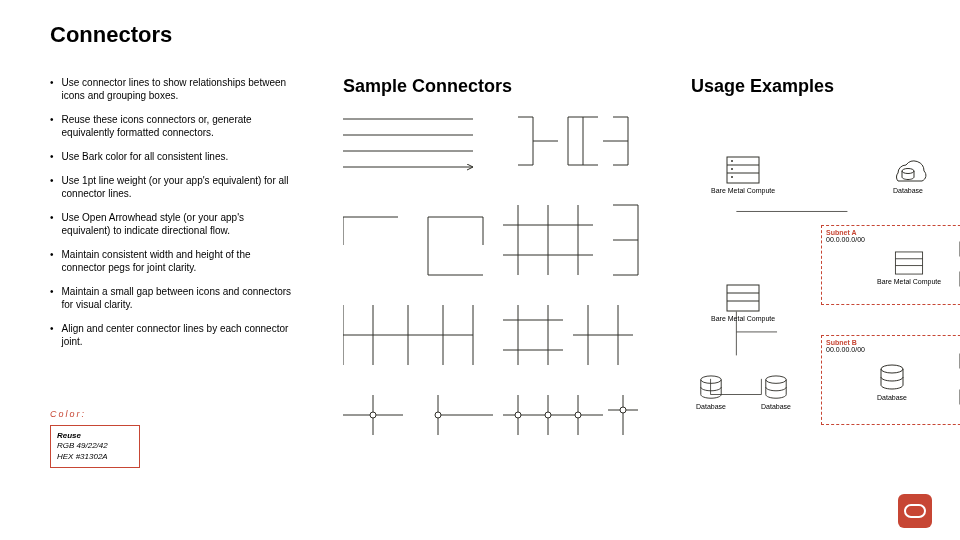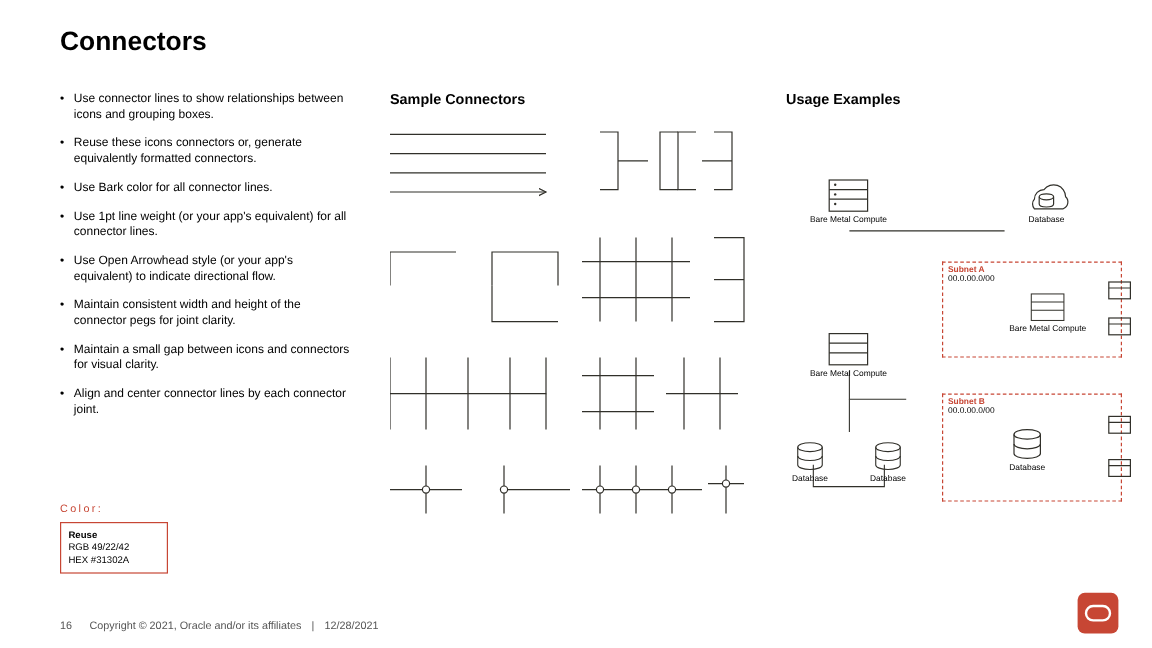--- a/index.html
+++ b/index.html
@@ -1,27 +1,27 @@
 <!DOCTYPE html>
 <html><head>
 <meta charset="utf-8">
 <style>
   * { box-sizing: border-box; margin: 0; padding: 0; }
   html, body { width: 960px; height: 540px; font-family: Arial, Helvetica, sans-serif; background: #fff; color: #000; }
   .slide { position: relative; width: 960px; height: 540px; padding: 22px 50px 0 50px; }
   .title { font-size: 22px; font-weight: bold; }
-  .columns { display: flex; gap: 30px; margin-top: 28px; }
+  .columns { display: flex; gap: 48px; margin-top: 28px; }
   .col-left { width: 245px; }
   .col-mid { width: 300px; }
   .col-right { flex: 1; }
-  .section-head { font-size: 12px; font-weight: bold; margin-bottom: 8px; }
+  .section-head { font-size: 18px; font-weight: bold; margin-bottom: 8px; }
   ul.bullets { list-style: none; }
   ul.bullets li { font-size: 10px; line-height: 1.3; margin-bottom: 11px; display: flex; }
   ul.bullets li::before { content: "•"; color: #000; margin-right: 8px; }
-  .meta-row { position: absolute; left: 50px; bottom: 62px; display: flex; gap: 80px; }
+  .meta-row { position: absolute; left: 50px; bottom: 72px; display: flex; gap: 80px; font-style: italic; }
   .meta-label { color: #C74634; font-size: 9px; letter-spacing: 2px; }
   .color-swatch { margin-top: 6px; width: 90px; border: 1.5px solid #C74634; padding: 5px 6px; font-size: 8px; line-height: 1.3; }
   .color-swatch b { font-size: 8px; }
   .arrow-box { margin-top: 6px; width: 60px; height: 28px; border: 1px solid #666; display: flex; align-items: center; justify-content: center; font-size: 16px; }
   .footer { position: absolute; left: 50px; bottom: 14px; font-size: 9px; color: #555; }
   .footer .sep { margin: 0 6px; }
   .oracle-o { position: absolute; right: 28px; bottom: 12px; width: 34px; height: 34px; background: #C74634; border-radius: 6px; display: flex; align-items: center; justify-content: center; }
   .oracle-o .ring { width: 22px; height: 14px; border: 2.5px solid #fff; border-radius: 8px; }
   svg.sample { width: 300px; height: 340px; }
   svg.sample line, svg.sample polyline, svg.sample path { stroke: #31302A; stroke-width: 1; fill: none; }
@@ -47,21 +47,21 @@
 
     <div class="col-left">
       <ul class="bullets">
         <li>
             <span>Use connector lines to show relationships between icons and grouping boxes.</span>
           </li>
         <li>
             <span>Reuse these icons connectors or, generate equivalently formatted connectors.</span>
           </li>
         <li>
-            <span>Use Bark color for all connector lines.</span>
+            <span>Use Bark color for all consistent lines.</span>
           </li>
         <li>
             <span>Use 1pt line weight (or your app's equivalent) for all connector lines.</span>
           </li>
         <li>
             <span>Use Open Arrowhead style (or your app's equivalent) to indicate directional flow.</span>
           </li>
         <li>
             <span>Maintain consistent width and height of the connector pegs for joint clarity.</span>
           </li>
@@ -245,24 +245,17 @@
     <div>
       <div class="meta-label">Color:</div>
       <div class="color-swatch">
         <b>Reuse</b><br>
         <span>RGB 49/22/42</span><br>
         <span>HEX #31302A</span>
       </div>
     </div>
   </div>
 
-  <div class="footer">
-    <span>16</span>
-    <span class="sep"> </span>
-    <span>Copyright © 2021, Oracle and/or its affiliates</span>
-    <span class="sep">|</span>
-    <span>12/28/2021</span>
-  </div>
 
   <div class="oracle-o">
       <div class="ring"></div>
     </div>
 </div>
 
 </body></html>

